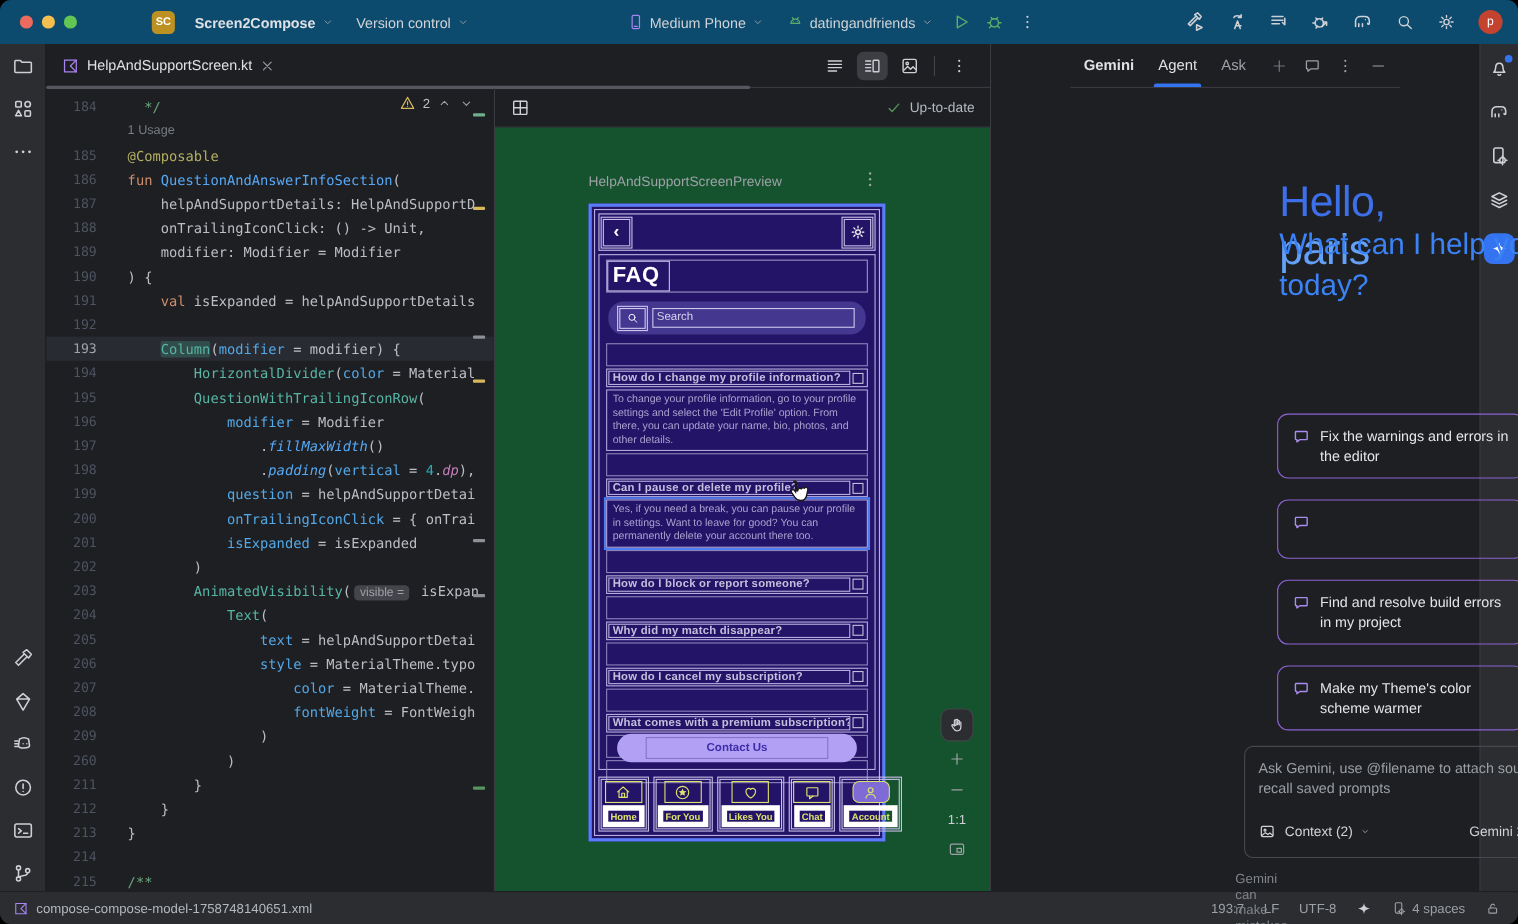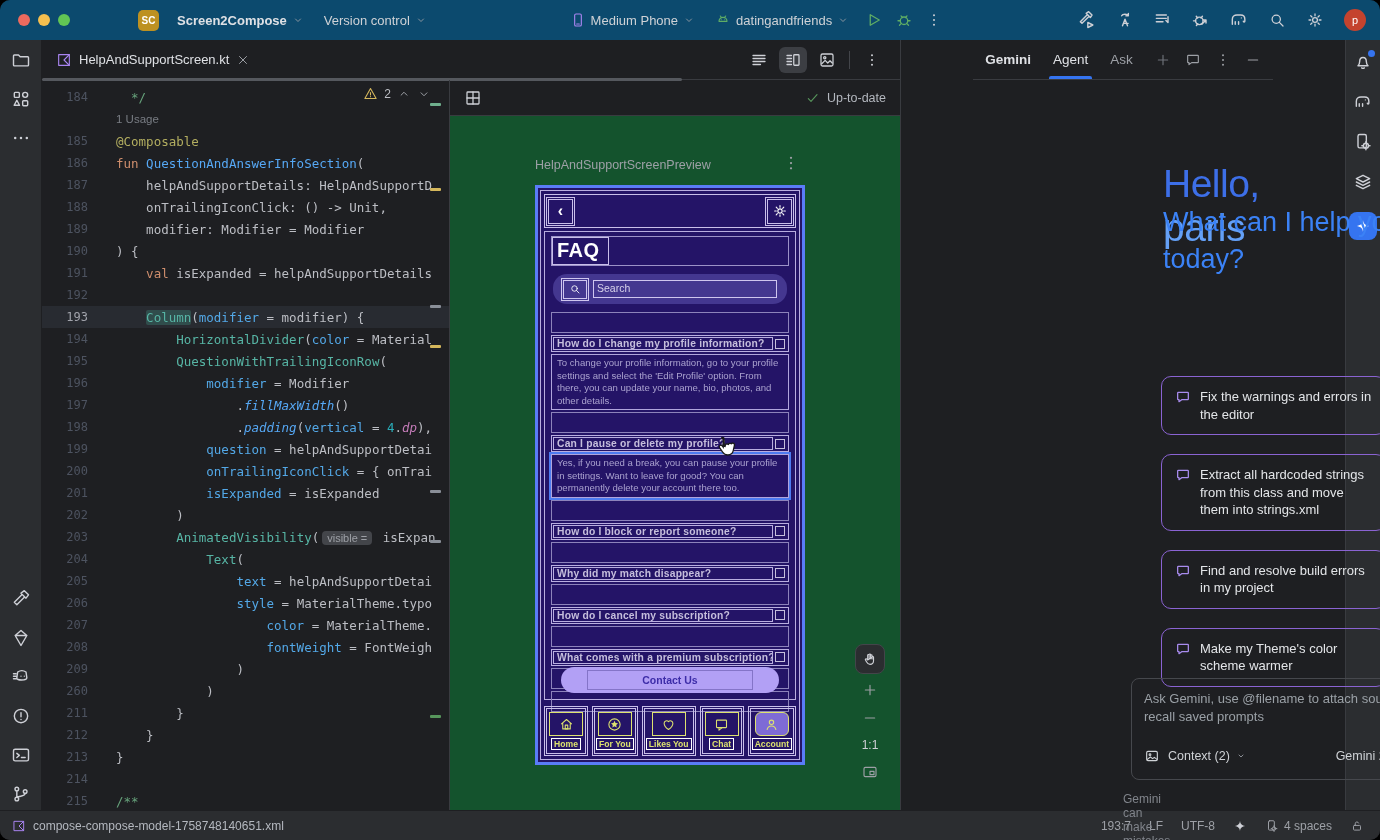--- a/index.html
+++ b/index.html
@@ -93,21 +93,21 @@
   .ph-q-text { flex:1; border:1px solid #b9aee0; font-size:10.3px; font-weight:bold; color:#c5bedc; padding:0 3px; letter-spacing:.2px; white-space:nowrap; overflow:hidden; }
   .ph-q-box { width:10px; height:10px; border:1px solid #c5bedc; margin:0 2px; flex:none; }
   .ph-answer { border:1px solid #b0a5dc; font-size:9.6px; line-height:12.5px; color:#aaa2cf; padding:2px 5px; margin-bottom:2px; flex:none; }
   .ph-answer.hl { box-shadow:0 0 0 2px #4d7bf0; }
   .ph-contact { height:26px; flex:none; border-radius:13px; background:#b2a0f5; margin:4px 10px 2px; display:flex; align-items:stretch; padding:3px 26px; }
   .ph-contact-inner { flex:1; border:1px solid #8474c8; display:flex; align-items:center; justify-content:center; font-size:10.5px; font-weight:bold; color:#3d2da8; }
   .ph-nav { height:56px; flex:none; display:flex; gap:4px; padding:3px; }
   .ph-tab { flex:1; border:1px solid #c9bfea; outline:1px solid #c9bfea; outline-offset:-3px; display:flex; flex-direction:column; align-items:center; justify-content:center; gap:2px; padding:3px; }
   .ph-tab-icon { width:34px; height:24px; border:1px solid #dde26f; display:flex; align-items:center; justify-content:center; color:#dde26f; }
   .ph-tab.sel .ph-tab-icon { background:#7e6bd6; border-radius:6px; }
-  .ph-tab-label { border:1px solid #ffffff; font-size:8.6px; font-weight:bold; color:#dde26f; padding:0 2px; white-space:nowrap; }
+  .ph-tab-label { border:5px solid #ffffff; font-size:8.6px; font-weight:bold; color:#dde26f; padding:0 2px; white-space:nowrap; }
   .cursor-hand { position:absolute; left:262px; top:318px; width:28px; height:28px; z-index:5; }
 
   
   .zoomctl { position:absolute; left:405px; display:flex; flex-direction:column; align-items:center; gap:4px; }
   .zc-box { width:30px; height:30px; border-radius:8px; background:#2b2d30; border:1px solid #43454a; display:flex; align-items:center; justify-content:center; color:#ced0d6; }
   .zc { width:26px; height:24px; display:flex; align-items:center; justify-content:center; color:#9da0a6; }
   .zc-label { color:#ced0d6; font-size:12px; height:22px; display:flex; align-items:center; }
 
   
   .gemini { width:445px; flex:none; border-left:1px solid #393b40; display:flex; flex-direction:column; background:#1e1f22;align-items:center; }
@@ -695,21 +695,20 @@
             <div class="gm-card">
               <span class="cic"><svg viewBox="0 0 24 24" fill="none" stroke="currentColor" stroke-width="1.9" stroke-linecap="round" stroke-linejoin="round">
                   <path d="M5 5h14a1 1 0 0 1 1 1v9a1 1 0 0 1-1 1H10l-4 3v-3H5a1 1 0 0 1-1-1V6a1 1 0 0 1 1-1z"></path>
                 </svg></span>
               <span>Fix the warnings and errors in the editor</span>
             </div>
             <div class="gm-card">
               <span class="cic"><svg viewBox="0 0 24 24" fill="none" stroke="currentColor" stroke-width="1.9" stroke-linecap="round" stroke-linejoin="round">
                   <path d="M5 5h14a1 1 0 0 1 1 1v9a1 1 0 0 1-1 1H10l-4 3v-3H5a1 1 0 0 1-1-1V6a1 1 0 0 1 1-1z"></path>
                 </svg></span>
-              <span>Extract all hardcoded strings from this class and move them into strings.xml</span>
             </div>
             <div class="gm-card">
               <span class="cic"><svg viewBox="0 0 24 24" fill="none" stroke="currentColor" stroke-width="1.9" stroke-linecap="round" stroke-linejoin="round">
                   <path d="M5 5h14a1 1 0 0 1 1 1v9a1 1 0 0 1-1 1H10l-4 3v-3H5a1 1 0 0 1-1-1V6a1 1 0 0 1 1-1z"></path>
                 </svg></span>
               <span>Find and resolve build errors in my project</span>
             </div>
             <div class="gm-card">
               <span class="cic"><svg viewBox="0 0 24 24" fill="none" stroke="currentColor" stroke-width="1.9" stroke-linecap="round" stroke-linejoin="round">
                   <path d="M5 5h14a1 1 0 0 1 1 1v9a1 1 0 0 1-1 1H10l-4 3v-3H5a1 1 0 0 1-1-1V6a1 1 0 0 1 1-1z"></path>

